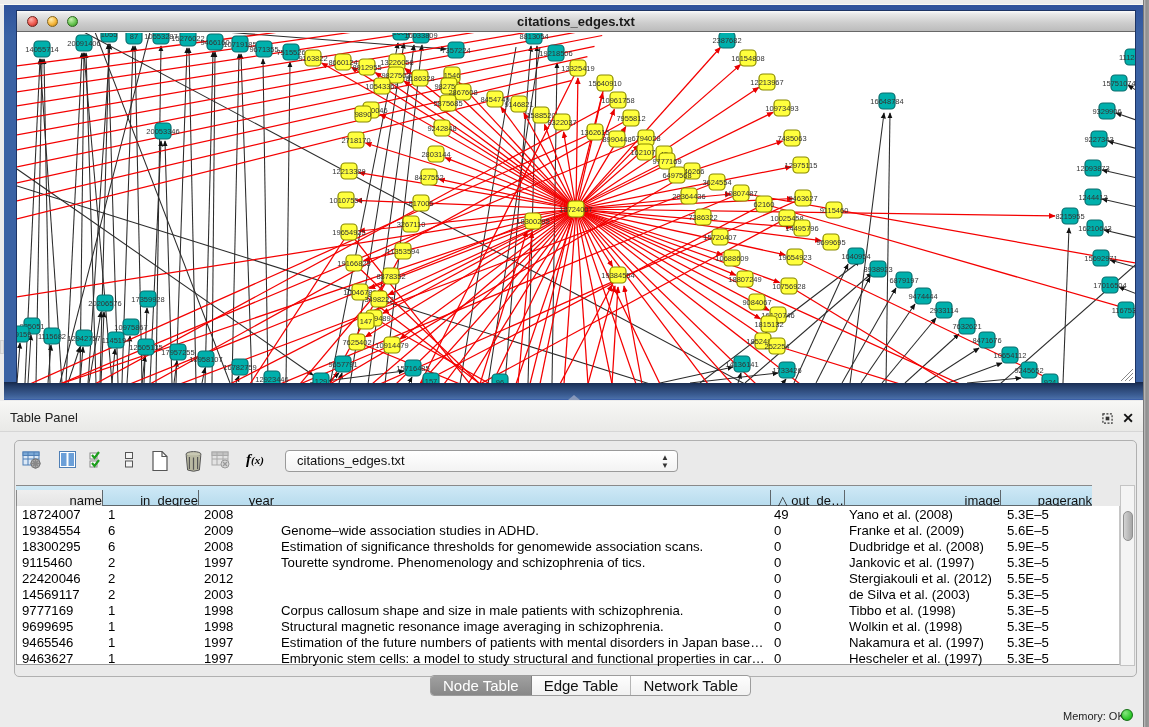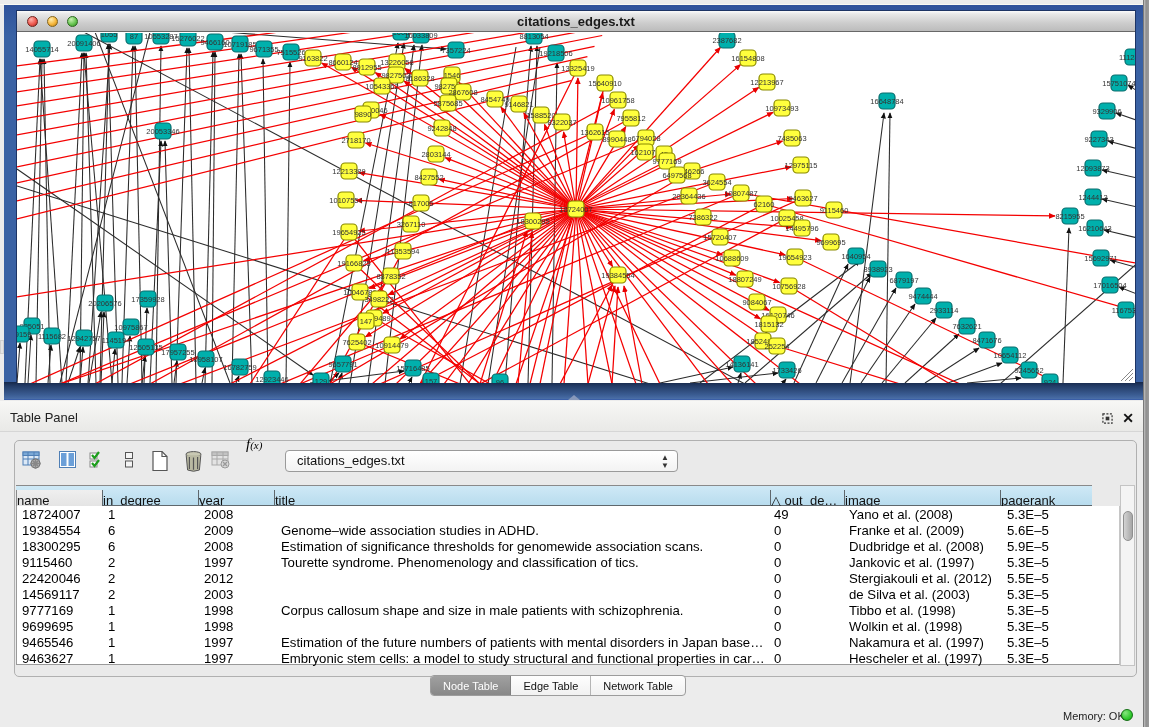--- a/index.html
+++ b/index.html
@@ -17,30 +17,30 @@
 .canvas{position:absolute;left:0;top:22px;width:1118px;height:350px;background:#fff;overflow:hidden}
 .grayR{position:absolute;right:0;top:0;width:6px;height:727px;background:linear-gradient(90deg,#c2c2c2,#8f8f8f 40%,#9b9b9b);border-left:1px solid #7a7a7a}
 .tpanelhead{position:absolute;left:0;top:401px;width:1143px;height:31px;background:linear-gradient(#f7f7f5,#e9e9e7);border-bottom:1px solid #d6d6d6}
 .tpanelhead .t{position:absolute;left:10px;top:9px;font-size:13px;color:#222}
 .fl{position:absolute;top:12px;width:11px;height:11px}
 .xb{position:absolute;top:9px;font-size:14px;font-weight:bold;color:#111}
 .subpanel{position:absolute;left:14px;top:440px;width:1123px;height:237px;background:#eaeaea;border:1px solid #b0b0b0;border-radius:5px}
 .combo{position:absolute;left:285px;top:450px;width:393px;height:22px;background:linear-gradient(#fff,#f3f3f3);border:1px solid #9a9a9a;border-radius:4px;font-size:13px;color:#111;line-height:20px;padding-left:11px}
 .combo .ar{position:absolute;right:8px;top:3px;font-size:8px;color:#333;line-height:8px;text-align:center}
 .thead{position:absolute;left:16px;top:485px;width:1076px;height:21px;background:linear-gradient(#cfe9f6,#b8dcee);border-top:1px solid #8a8a8a;border-bottom:1px solid #5f676c;font-size:13px;color:#111}
-.thead span{position:absolute;top:4px;height:19px;padding-top:3px;text-align:left;border-left:1px solid #5f676c}
+.thead span{position:absolute;top:4px;height:19px;padding-top:3px;text-align:right;border-left:1px solid #5f676c}
 .thead .h0{background:linear-gradient(#efefef,#e2e2e2);border-left:1px solid #8a8a8a}
 .tbody{position:absolute;left:16px;top:506px;width:1104px;height:159px;background:#fff;border-left:1px solid #9a9a9a;border-right:1px solid #c6c6c6;border-bottom:1px solid #9a9a9a}
 .trow{position:absolute;left:0;width:1149px;height:16px;font-size:13.2px;color:#000}
 .trow span{position:absolute;white-space:nowrap;overflow:hidden}
 .c0{left:22px}.c1{left:108px}.c2{left:204px}.c3{left:281px;max-width:487px}.c4{left:774px}
 .c5{left:849px}.c6{left:1007px}
 .sbar{position:absolute;left:1120px;top:485px;width:15px;height:181px;background:#f4f4f4;border:1px solid #c4c4c4}
 .sthumb{position:absolute;left:1122.5px;top:511px;width:10px;height:30px;background:linear-gradient(90deg,#d3d3d3,#a6a6a6);border:1px solid #8f8f8f;border-radius:5px}
-.tabs{position:absolute;left:430px;top:675px;height:21px;background:linear-gradient(#fefefe,#f1f1f1);border:1px solid #9c9c9c;border-radius:4px;font-size:11px;overflow:hidden}
+.tabs{position:absolute;left:430px;top:675px;height:21px;background:linear-gradient(#fefefe,#f1f1f1);border:1px solid #9c9c9c;border-radius:4px;font-size:15px;overflow:hidden}
 .tabs span{display:inline-block;height:21px;line-height:20px;padding:0 12px;color:#111;border-right:1px solid #b5b5b5;vertical-align:top}
 .tabs .sel{background:linear-gradient(#a0a0a0,#858585);color:#fff;border-right:1px solid #7f7f7f}
 .mem{position:absolute;left:1063px;top:710px;font-size:11px;color:#222}
 .dot{position:absolute;left:1121px;top:709px;width:12px;height:12px;border-radius:50%;background:radial-gradient(circle at 35% 30%,#86e57f,#31c92e 60%,#17a014);border:1px solid #127012}
 .icon{position:absolute;top:450px}
 </style></head>
 <body>
 <div class="blue"></div>
 <div class="topline"></div>
 <div class="bband"></div>
@@ -582,28 +582,27 @@
  <path d="M3.2 5.2 L4.6 20 Q10.5 22.5 16.4 20 L17.8 5.2" fill="#b9b9a2" stroke="#555"></path>
  <path d="M6.4 7v12M10.5 7.4v12.4M14.6 7v12" stroke="#555" stroke-width="1.2" fill="none"></path>
 </svg>
 <svg class="icon" style="left:211px" width="20" height="20" viewBox="0 0 20 20">
  <rect x="1" y="2" width="16" height="13" fill="#e3e3e3" stroke="#a9a9a9"></rect>
  <rect x="1" y="2" width="16" height="3.5" fill="#c3c3c3" stroke="#a9a9a9"></rect>
  <path d="M1 9h16M6 2v13M12 2v13" stroke="#a9a9a9"></path>
  <circle cx="14" cy="14" r="4" fill="#d8d8d8" stroke="#999"></circle>
     <path d="M12 12l4 4M16 12l-4 4" stroke="#999" stroke-width="1.4"></path>
 </svg>
-<div class="icon" style="left:246px;top:436px;font-size:15px;font-style:italic;font-weight:normal;font-family:'Liberation Serif',serif">f<span style="font-size:11px">(x)</span></div>
+<div class="icon" style="left:246px;top:451px;font-size:15px;font-style:italic;font-weight:bold;font-family:'Liberation Serif',serif">f<span style="font-size:11px">(x)</span></div>
 
 <div class="combo">citations_edges.txt<span class="ar">▲<br>▼</span></div>
 <div class="thead">
  <span class="h0" style="left:0;width:86px">name</span>
  <span style="left:86px;width:96px">in_degree</span>
  <span style="left:182px;width:76px">year</span>
- <span style="left:258px;width:496px">title</span>
  <span style="left:754px;width:74px">△ out_de…</span>
  <span style="left:828px;width:156px">image</span>
  <span style="left:984px;width:92px">pagerank</span>
 </div>
 <div class="tbody"></div>
 <div class="trow" style="top:507px">
     <span class="c0">18724007</span>
     <span class="c1">1</span>
     <span class="c2">2008</span>
     <span class="c4">49</span>
@@ -625,21 +624,21 @@
     <span class="c2">2008</span>
     <span class="c3">Estimation of significance thresholds for genomewide association scans.</span>
     <span class="c4">0</span>
     <span class="c5">Dudbridge et al. (2008)</span>
     <span class="c6">5.9E–5</span>
   </div>
 <div class="trow" style="top:555px">
     <span class="c0">9115460</span>
     <span class="c1">2</span>
     <span class="c2">1997</span>
-    <span class="c3">Tourette syndrome. Phenomenology and classification of tics.</span>
+    <span class="c3">Tourette syndrome. Phenomenology and schizophrenia of tics.</span>
     <span class="c4">0</span>
     <span class="c5">Jankovic et al. (1997)</span>
     <span class="c6">5.3E–5</span>
   </div>
 <div class="trow" style="top:571px">
     <span class="c0">22420046</span>
     <span class="c1">2</span>
     <span class="c2">2012</span>
     <span class="c4">0</span>
     <span class="c5">Stergiakouli et al. (2012)</span>
@@ -659,20 +658,21 @@
     <span class="c2">1998</span>
     <span class="c3">Corpus callosum shape and size in male patients with schizophrenia.</span>
     <span class="c4">0</span>
     <span class="c5">Tibbo et al. (1998)</span>
     <span class="c6">5.3E–5</span>
   </div>
 <div class="trow" style="top:619px">
     <span class="c0">9699695</span>
     <span class="c1">1</span>
     <span class="c2">1998</span>
+    <span class="c3">Structural magnetic resonance image averaging in schizophrenia.</span>
     <span class="c4">0</span>
     <span class="c5">Wolkin et al. (1998)</span>
     <span class="c6">5.3E–5</span>
   </div>
 <div class="trow" style="top:635px">
     <span class="c0">9465546</span>
     <span class="c1">1</span>
     <span class="c2">1997</span>
     <span class="c3">Estimation of the future numbers of patients with mental disorders in Japan base…</span>
     <span class="c4">0</span>

